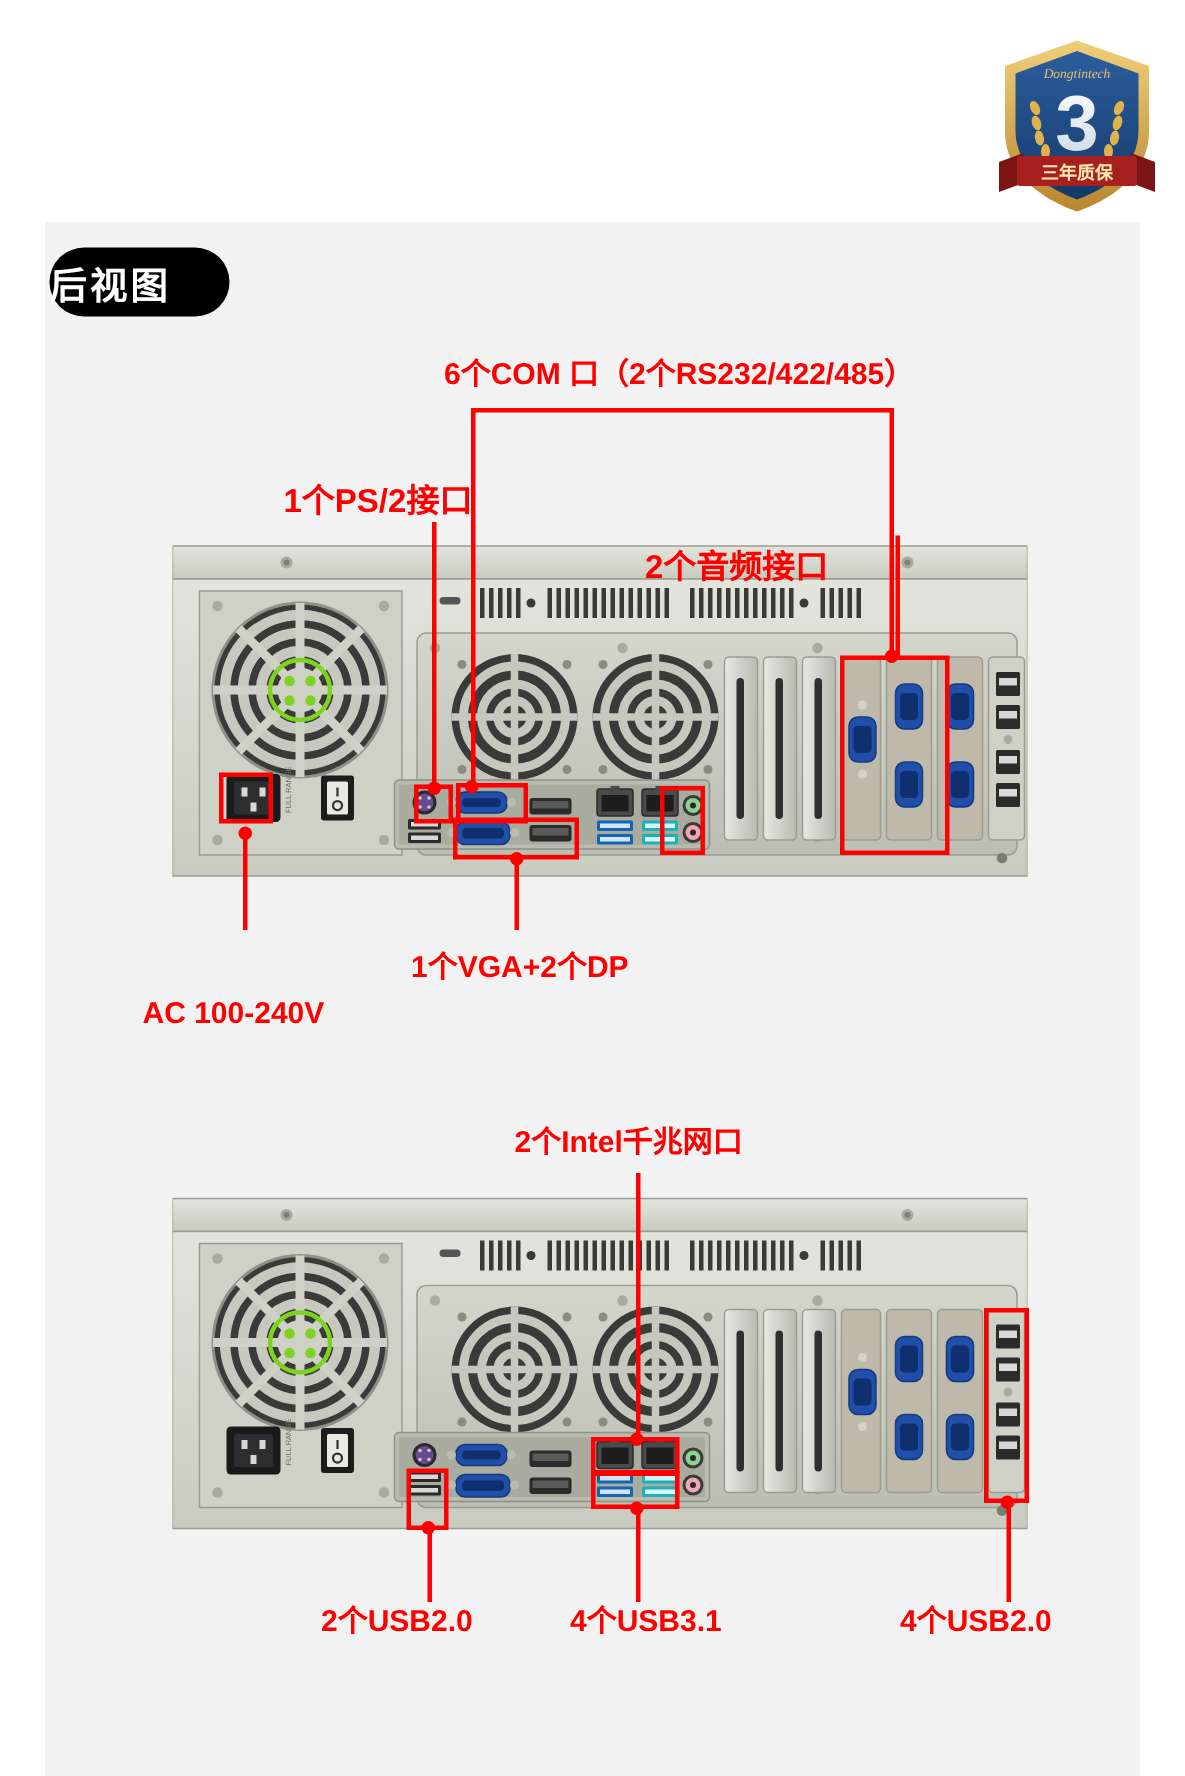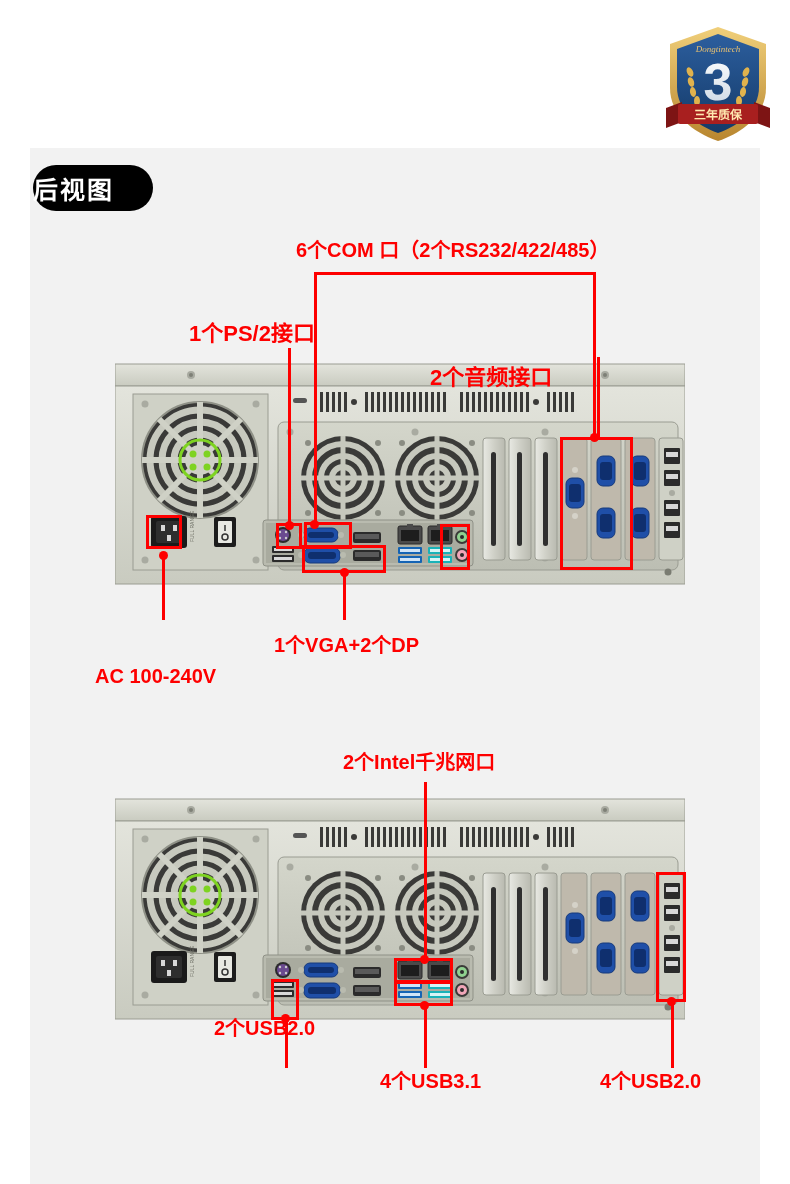--- a/index.html
+++ b/index.html
@@ -665,15 +665,15 @@
 <div class="lead v" style="left:424px;top:782px;height:178px;"></div>
 <div class="dot" style="left:420px;top:955px;"></div>
 <div class="lead v" style="left:285px;top:1018px;height:50px;"></div>
 <div class="dot" style="left:281px;top:1014px;"></div>
 <div class="lead v" style="left:424px;top:1005px;height:63px;"></div>
 <div class="dot" style="left:420px;top:1001px;"></div>
 <div class="lead v" style="left:671px;top:1000px;height:68px;"></div>
 <div class="dot" style="left:667px;top:997px;"></div>
 
 <div class="anno big" style="left:343px;top:750px;">2个Intel千兆网口</div>
-<div class="anno big" style="left:214px;top:1016px;">2个USB2.0</div>
+<div class="anno big" style="left:214px;top:1069px;">2个USB2.0</div>
 <div class="anno big" style="left:380px;top:1069px;text-align:center;">4个USB3.1</div>
 <div class="anno big" style="left:600px;top:1069px;text-align:right;">4个USB2.0</div>
 
 </body></html>

